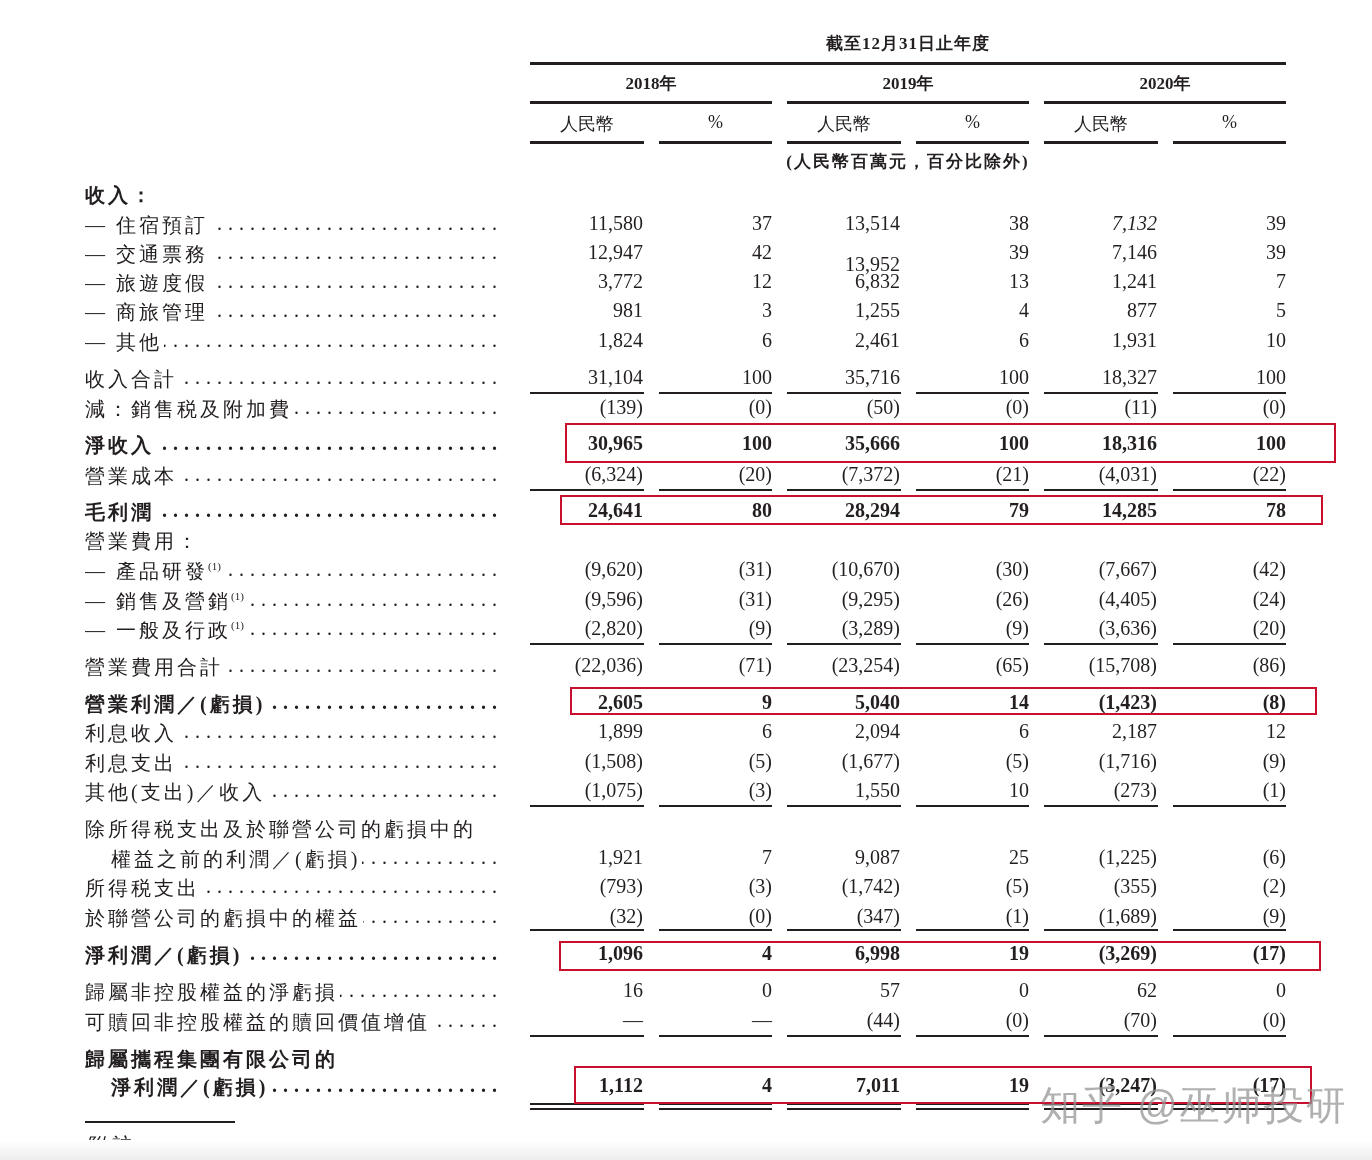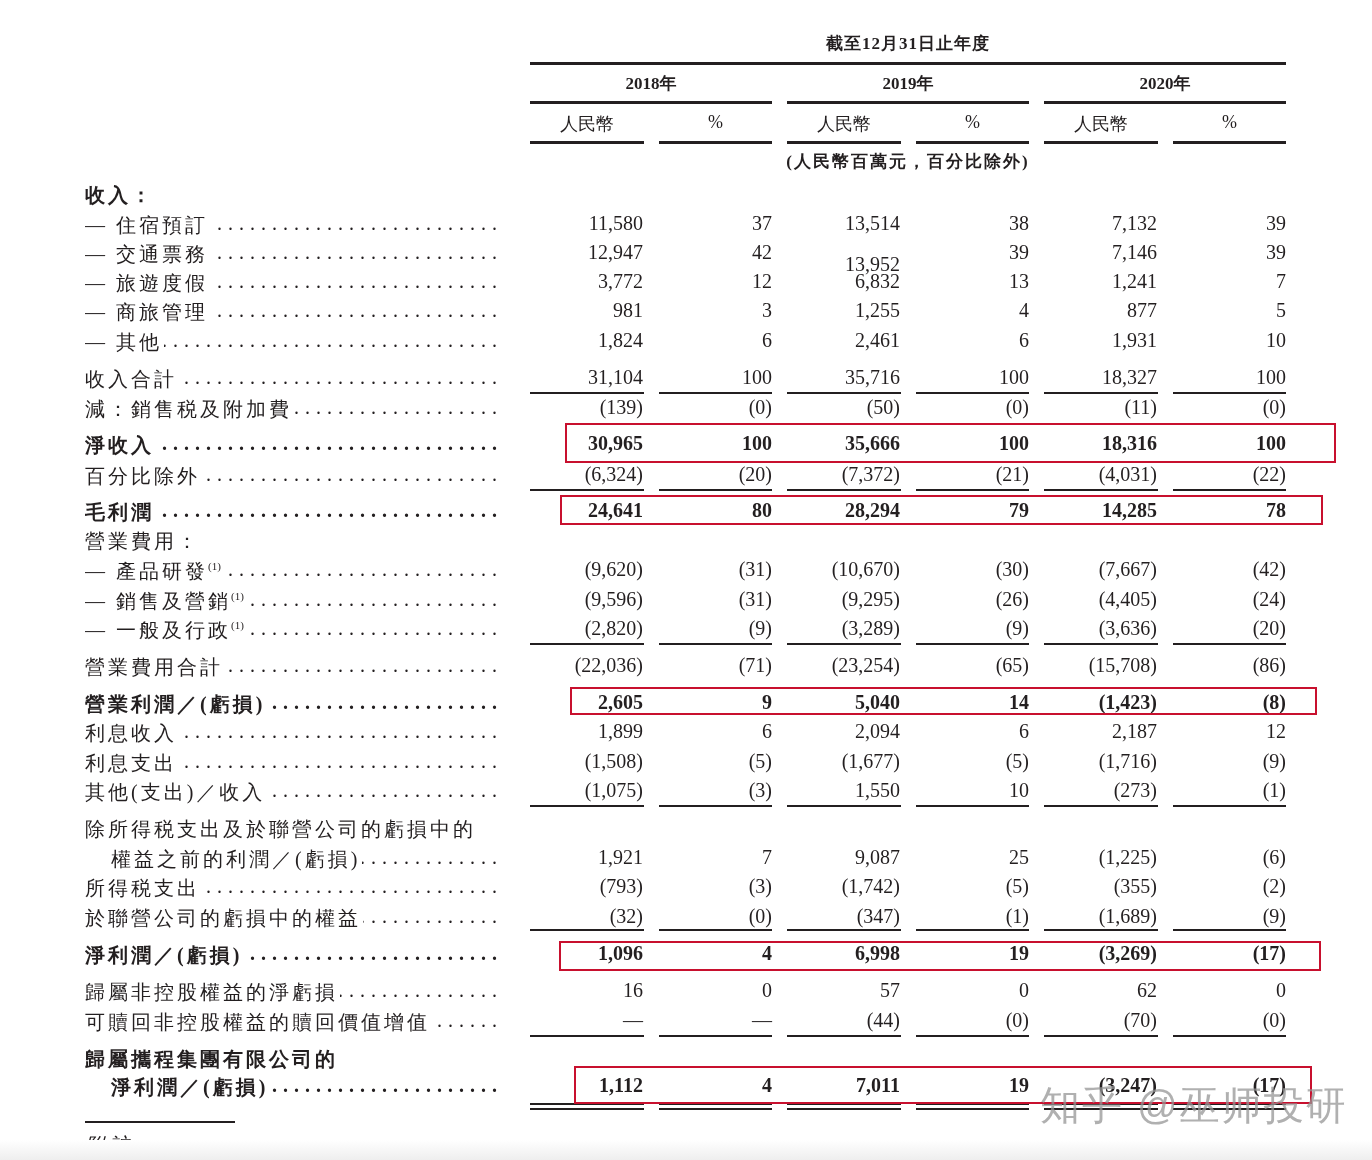--- a/index.html
+++ b/index.html
@@ -60,21 +60,21 @@
 
   <div class="unit">(人民幣百萬元，百分比除外)</div>
 
   <div id="table-body">
       <div class="label bold" style="top: 182px;"><span class="lt">收入：</span></div>
       <div class="label dots" style="top: 212px;"><span class="lt">— 住宿預訂</span></div>
       <div class="cell" style="top: 212px; left: 523px; width: 120px;">11,580</div>
       <div class="cell" style="top: 212px; left: 652px; width: 120px;">37</div>
       <div class="cell" style="top: 212px; left: 780px; width: 120px;">13,514</div>
       <div class="cell" style="top: 212px; left: 909px; width: 120px;">38</div>
-      <div class="cell" style="top: 212px; left: 1037px; width: 120px;">7,132</div>
+      <div class="cell" style="top: 212px; left: 1037px; width: 120px; font-style: italic;">7,132</div>
       <div class="cell" style="top: 212px; left: 1166px; width: 120px;">39</div>
       <div class="label dots" style="top: 241px;"><span class="lt">— 交通票務</span></div>
       <div class="cell" style="top: 241px; left: 523px; width: 120px;">12,947</div>
       <div class="cell" style="top: 241px; left: 652px; width: 120px;">42</div>
       <div class="cell" style="top: 253px; left: 780px; width: 120px;">13,952</div>
       <div class="cell" style="top: 241px; left: 909px; width: 120px;">39</div>
       <div class="cell" style="top: 241px; left: 1037px; width: 120px;">7,146</div>
       <div class="cell" style="top: 241px; left: 1166px; width: 120px;">39</div>
       <div class="label dots" style="top: 270px;"><span class="lt">— 旅遊度假</span></div>
       <div class="cell" style="top: 270px; left: 523px; width: 120px;">3,772</div>
@@ -111,21 +111,21 @@
       <div class="cell" style="top: 396px; left: 909px; width: 120px;">(0)</div>
       <div class="cell" style="top: 396px; left: 1037px; width: 120px;">(11)</div>
       <div class="cell" style="top: 396px; left: 1166px; width: 120px;">(0)</div>
       <div class="label dots bold" style="top: 432px;"><span class="lt">淨收入</span></div>
       <div class="cell bold" style="top: 432px; left: 523px; width: 120px;">30,965</div>
       <div class="cell bold" style="top: 432px; left: 652px; width: 120px;">100</div>
       <div class="cell bold" style="top: 432px; left: 780px; width: 120px;">35,666</div>
       <div class="cell bold" style="top: 432px; left: 909px; width: 120px;">100</div>
       <div class="cell bold" style="top: 432px; left: 1037px; width: 120px;">18,316</div>
       <div class="cell bold" style="top: 432px; left: 1166px; width: 120px;">100</div>
-      <div class="label dots" style="top: 463px;"><span class="lt">百分比除外</span></div>
+      <div class="label dots" style="top: 463px;"><span class="lt">營業成本</span></div>
       <div class="cell" style="top: 463px; left: 523px; width: 120px;">(6,324)</div>
       <div class="cell" style="top: 463px; left: 652px; width: 120px;">(20)</div>
       <div class="cell" style="top: 463px; left: 780px; width: 120px;">(7,372)</div>
       <div class="cell" style="top: 463px; left: 909px; width: 120px;">(21)</div>
       <div class="cell" style="top: 463px; left: 1037px; width: 120px;">(4,031)</div>
       <div class="cell" style="top: 463px; left: 1166px; width: 120px;">(22)</div>
       <div class="label dots bold" style="top: 499px;"><span class="lt">毛利潤</span></div>
       <div class="cell bold" style="top: 499px; left: 523px; width: 120px;">24,641</div>
       <div class="cell bold" style="top: 499px; left: 652px; width: 120px;">80</div>
       <div class="cell bold" style="top: 499px; left: 780px; width: 120px;">28,294</div>

